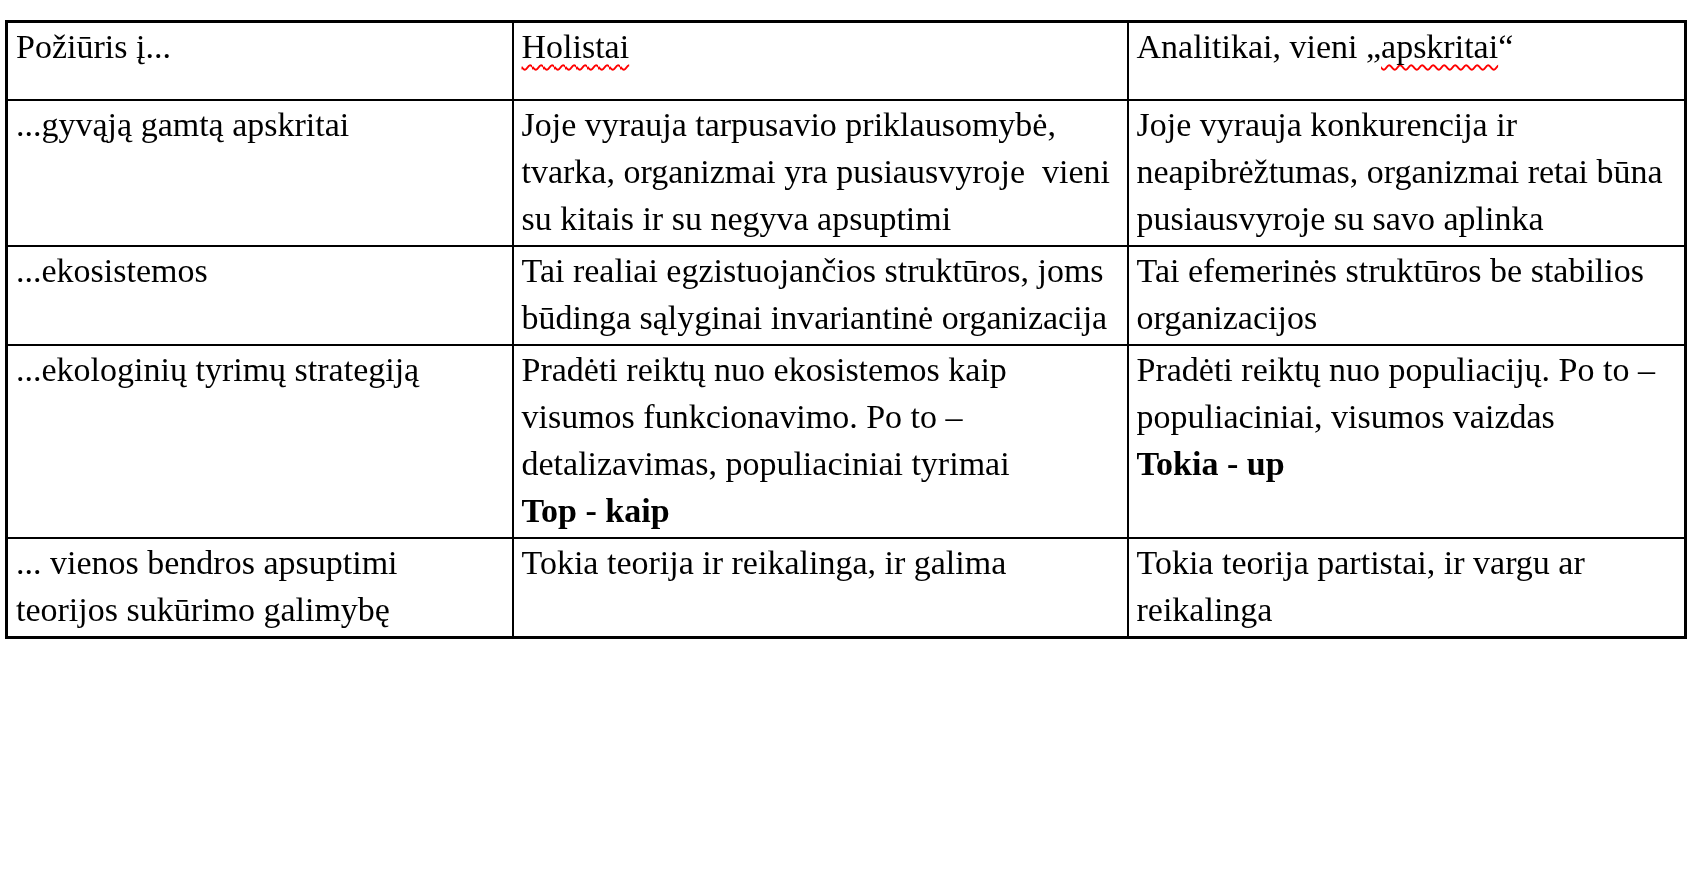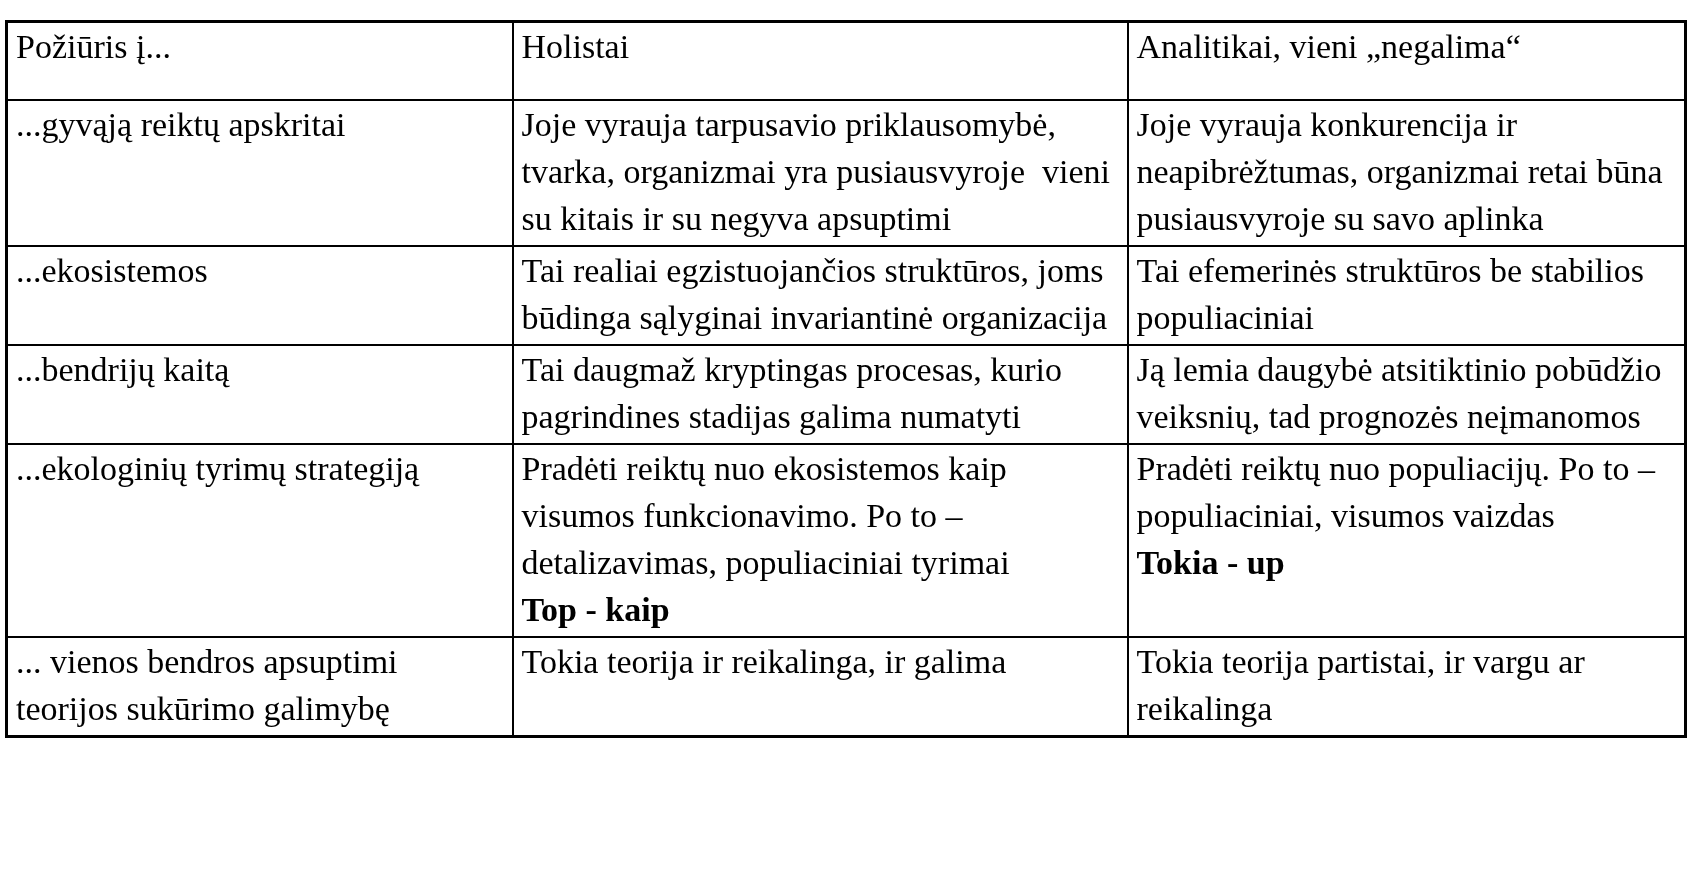--- a/index.html
+++ b/index.html
@@ -33,20 +33,21 @@
     font-size: 34px;
     line-height: 47px;
     white-space: pre-wrap;
     word-wrap: break-word;
     box-sizing: border-box;
   }
   thead td { height: 78px; margin-top: 8px; }
   .bold-line { font-weight: bold; }
   .bold-line:empty { display: none; }
   .sp {
+    text-decoration: underline;
     text-decoration-style: wavy;
     text-decoration-color: #ff0000;
     text-decoration-thickness: 2px;
     text-underline-offset: 6px;
     text-decoration-skip-ink: none;
   }
 </style>
 </head>
 <body>
 
@@ -54,38 +55,33 @@
   <table class="eco-table">
     <colgroup>
       <col class="c1">
       <col class="c2">
       <col class="c3">
     </colgroup>
     <thead>
       <tr>
         <td><span>Požiūris į...</span></td>
         <td><span class="sp">Holistai</span></td>
-        <td><span>Analitikai, vieni „</span><span class="sp">negalima</span><span>“</span></td>
+        <td><span>Analitikai, vieni „</span><span class="sp">apskritai</span><span>“</span></td>
       </tr>
     </thead>
     <tbody>
       <tr>
-        <td><span>...gyvąją reiktų apskritai</span></td>
+        <td><span>...gyvąją gamtą apskritai</span></td>
         <td><span>Joje vyrauja tarpusavio priklausomybė, tvarka, organizmai yra pusiausvyroje  vieni su kitais ir su negyva apsuptimi</span></td>
         <td><span>Joje vyrauja konkurencija ir neapibrėžtumas, organizmai retai būna pusiausvyroje su savo aplinka</span></td>
       </tr>
       <tr>
         <td><span>...ekosistemos</span></td>
         <td><span>Tai realiai egzistuojančios struktūros, joms būdinga sąlyginai invariantinė organizacija</span></td>
-        <td><span>Tai efemerinės struktūros be stabilios populiaciniai</span></td>
-      </tr>
-      <tr>
-        <td><span>...bendrijų kaitą</span></td>
-        <td><span>Tai daugmaž kryptingas procesas, kurio pagrindines stadijas galima numatyti</span></td>
-        <td><span>Ją lemia daugybė atsitiktinio pobūdžio veiksnių, tad prognozės neįmanomos</span></td>
+        <td><span>Tai efemerinės struktūros be stabilios organizacijos</span></td>
       </tr>
       <tr>
         <td><span>...ekologinių tyrimų strategiją</span></td>
         <td><span>Pradėti reiktų nuo ekosistemos kaip visumos funkcionavimo. Po to – detalizavimas, populiaciniai tyrimai</span><div class="bold-line">Top - kaip</div></td>
         <td><span>Pradėti reiktų nuo populiacijų. Po to – populiaciniai, visumos vaizdas</span><div class="bold-line">Tokia - up</div></td>
       </tr>
       <tr>
         <td><span>... vienos bendros apsuptimi teorijos sukūrimo galimybę</span></td>
         <td><span>Tokia teorija ir reikalinga, ir galima</span></td>
         <td><span>Tokia teorija partistai, ir vargu ar reikalinga</span></td>

